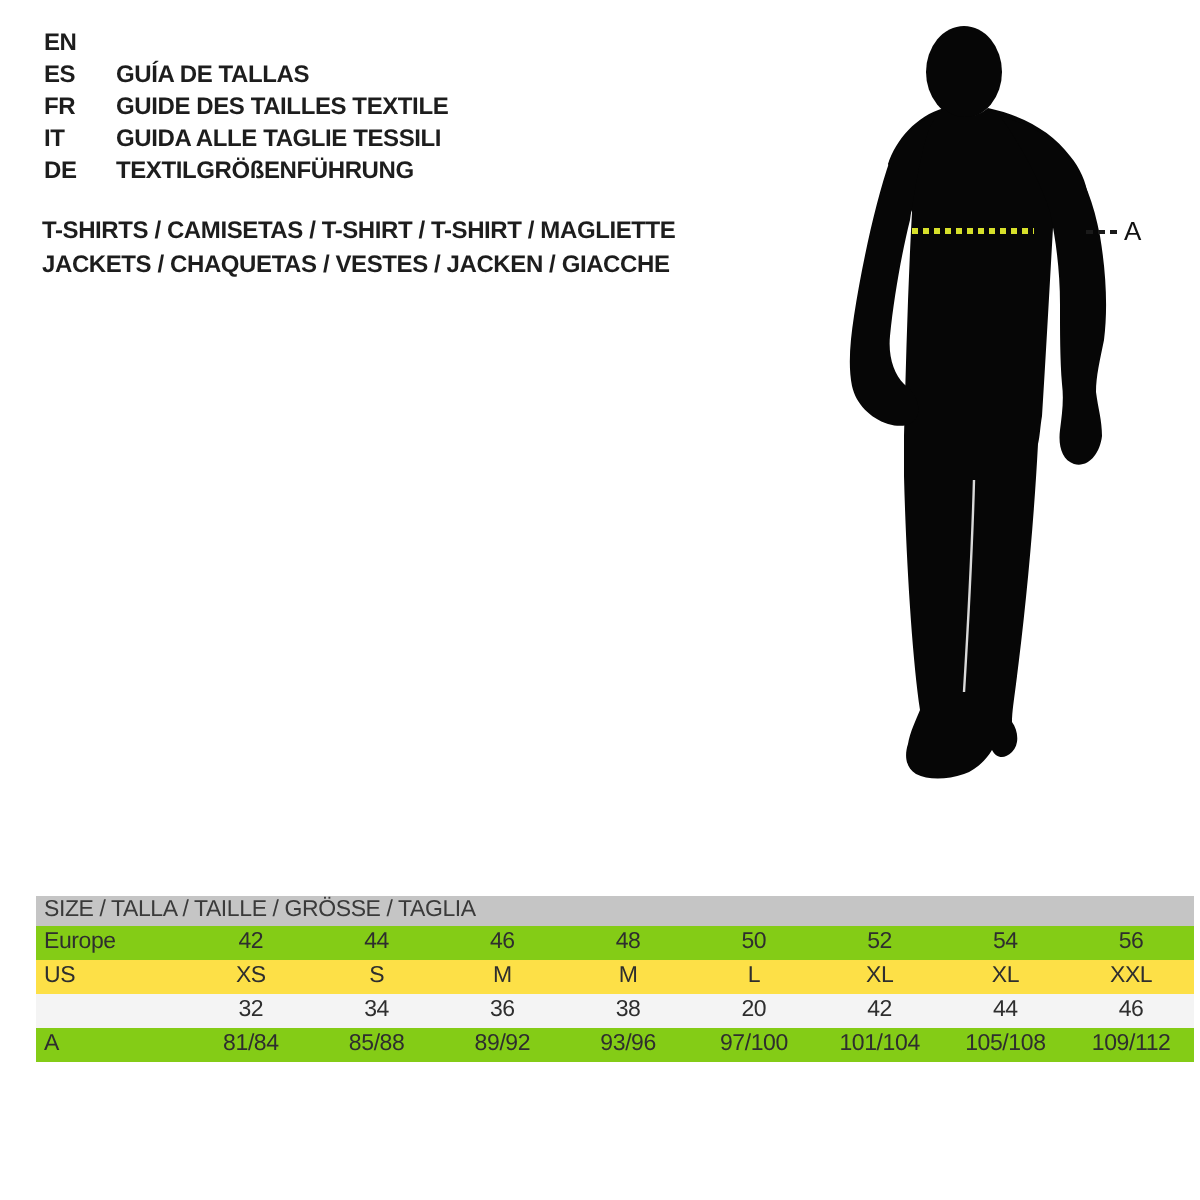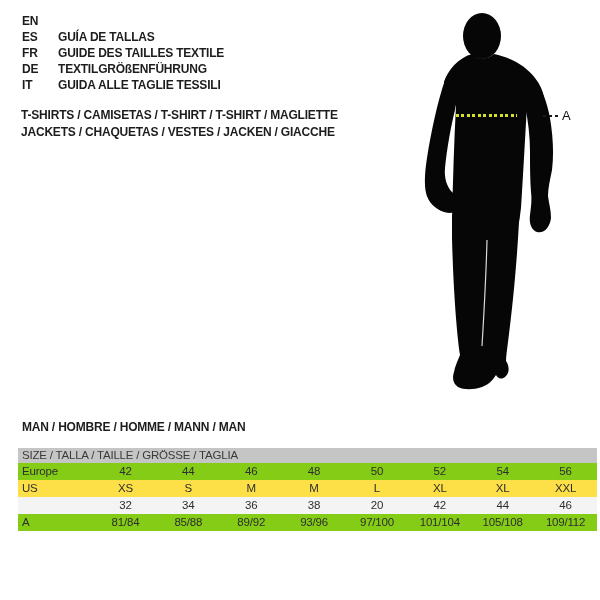--- a/index.html
+++ b/index.html
@@ -52,26 +52,26 @@
     </div>
     <div class="lang-row">
       <span class="lang-code">ES</span>
       <span class="lang-label">GUÍA DE TALLAS</span>
     </div>
     <div class="lang-row">
       <span class="lang-code">FR</span>
       <span class="lang-label">GUIDE DES TAILLES TEXTILE</span>
     </div>
     <div class="lang-row">
+      <span class="lang-code">IT</span>
+      <span class="lang-label">GUIDA ALLE TAGLIE TESSILI</span>
+    </div>
+    <div class="lang-row">
       <span class="lang-code">DE</span>
       <span class="lang-label">TEXTILGRÖßENFÜHRUNG</span>
-    </div>
-    <div class="lang-row">
-      <span class="lang-code">IT</span>
-      <span class="lang-label">GUIDA ALLE TAGLIE TESSILI</span>
     </div>
   </div>
 
   <div class="cat-block">
     <div class="cat-line">T-SHIRTS / CAMISETAS / T-SHIRT / T-SHIRT / MAGLIETTE</div>
     <div class="cat-line">JACKETS / CHAQUETAS / VESTES / JACKEN / GIACCHE</div>
   </div>
 
   <div class="figure-wrap">
     <svg width="160" height="390" viewBox="0 0 160 390" aria-hidden="true">
@@ -131,21 +131,20 @@
 
       <path d="M 67,232 C 66,270 64,305 62,338" stroke="#ffffff" stroke-width="1.2" fill="none" opacity="0.85"></path>
     </svg>
 
     <div class="measure-yellow"></div>
 
     <div class="measure-black"></div>
     <div class="measure-label">A</div>
   </div>
 
-  <div class="section-title">MAN / HOMBRE / HOMME / MANN / MAN</div>
 
   <div class="size-table">
     <div class="tbl-header">SIZE / TALLA / TAILLE / GRÖSSE / TAGLIA</div>
 
     <div class="tbl-row bg-white">
       <span class="row-label">Europe</span>
       <span class="cell">42</span>
       <span class="cell">44</span>
       <span class="cell">46</span>
       <span class="cell">48</span>

